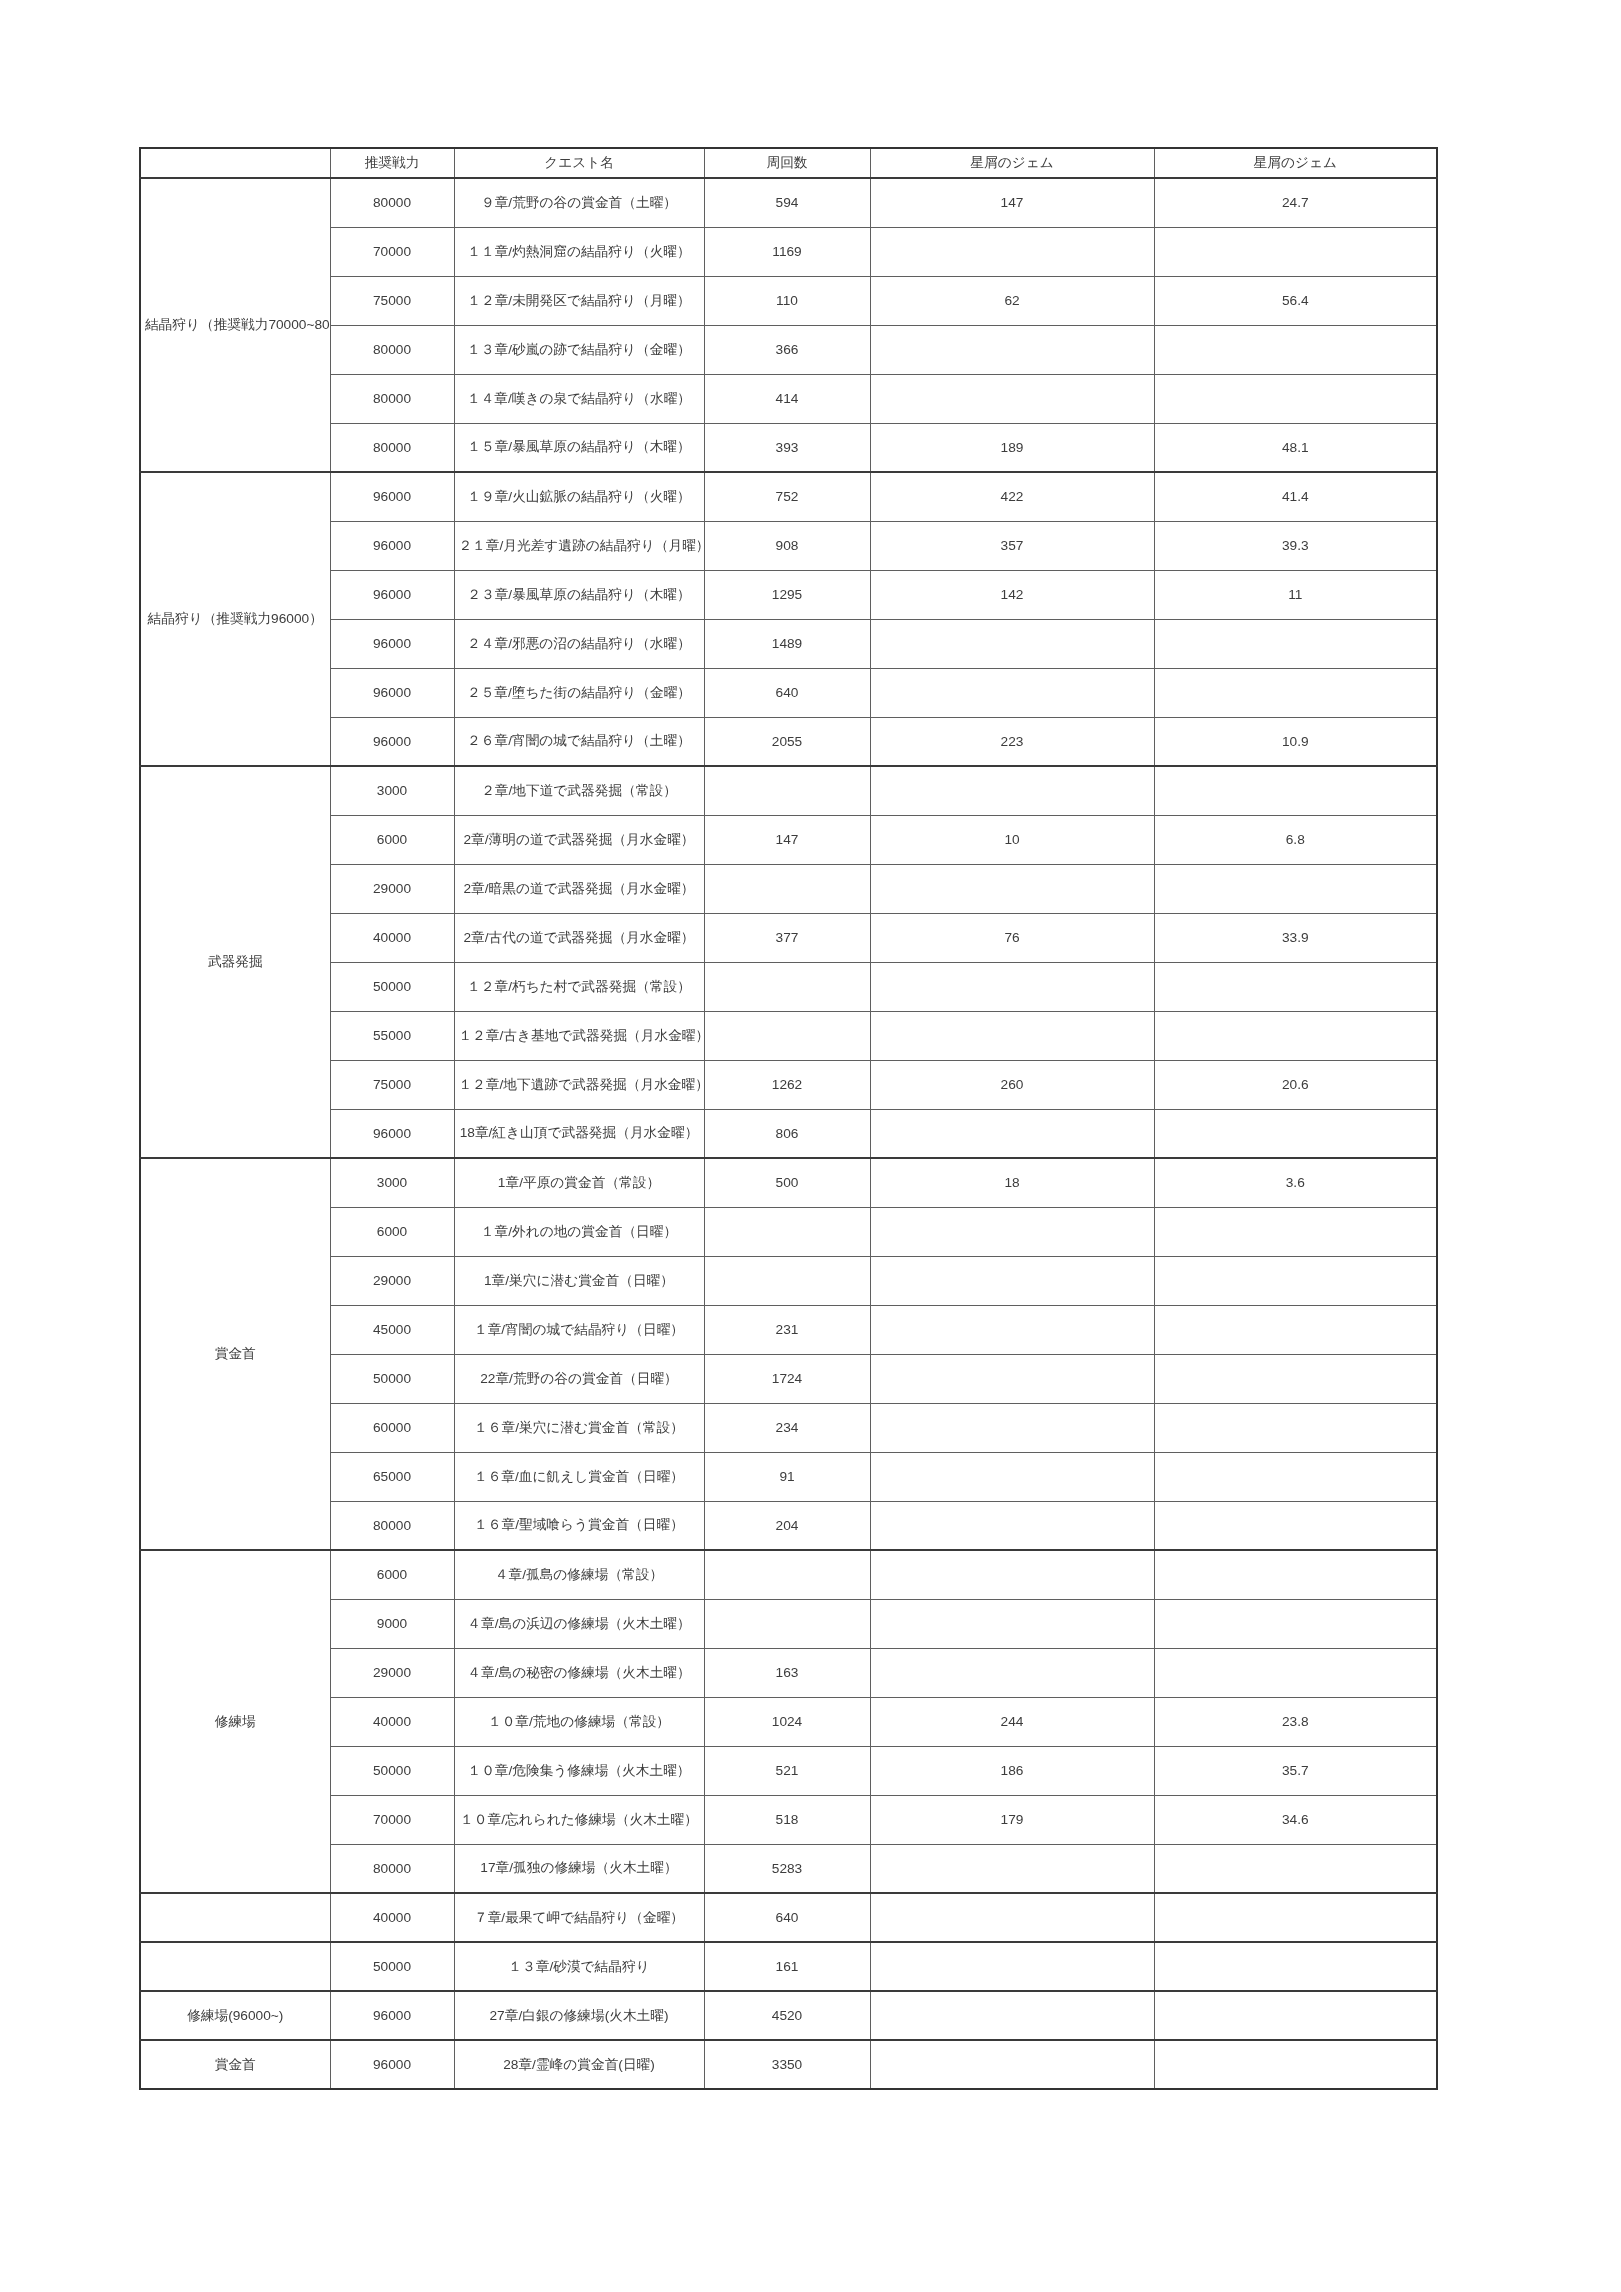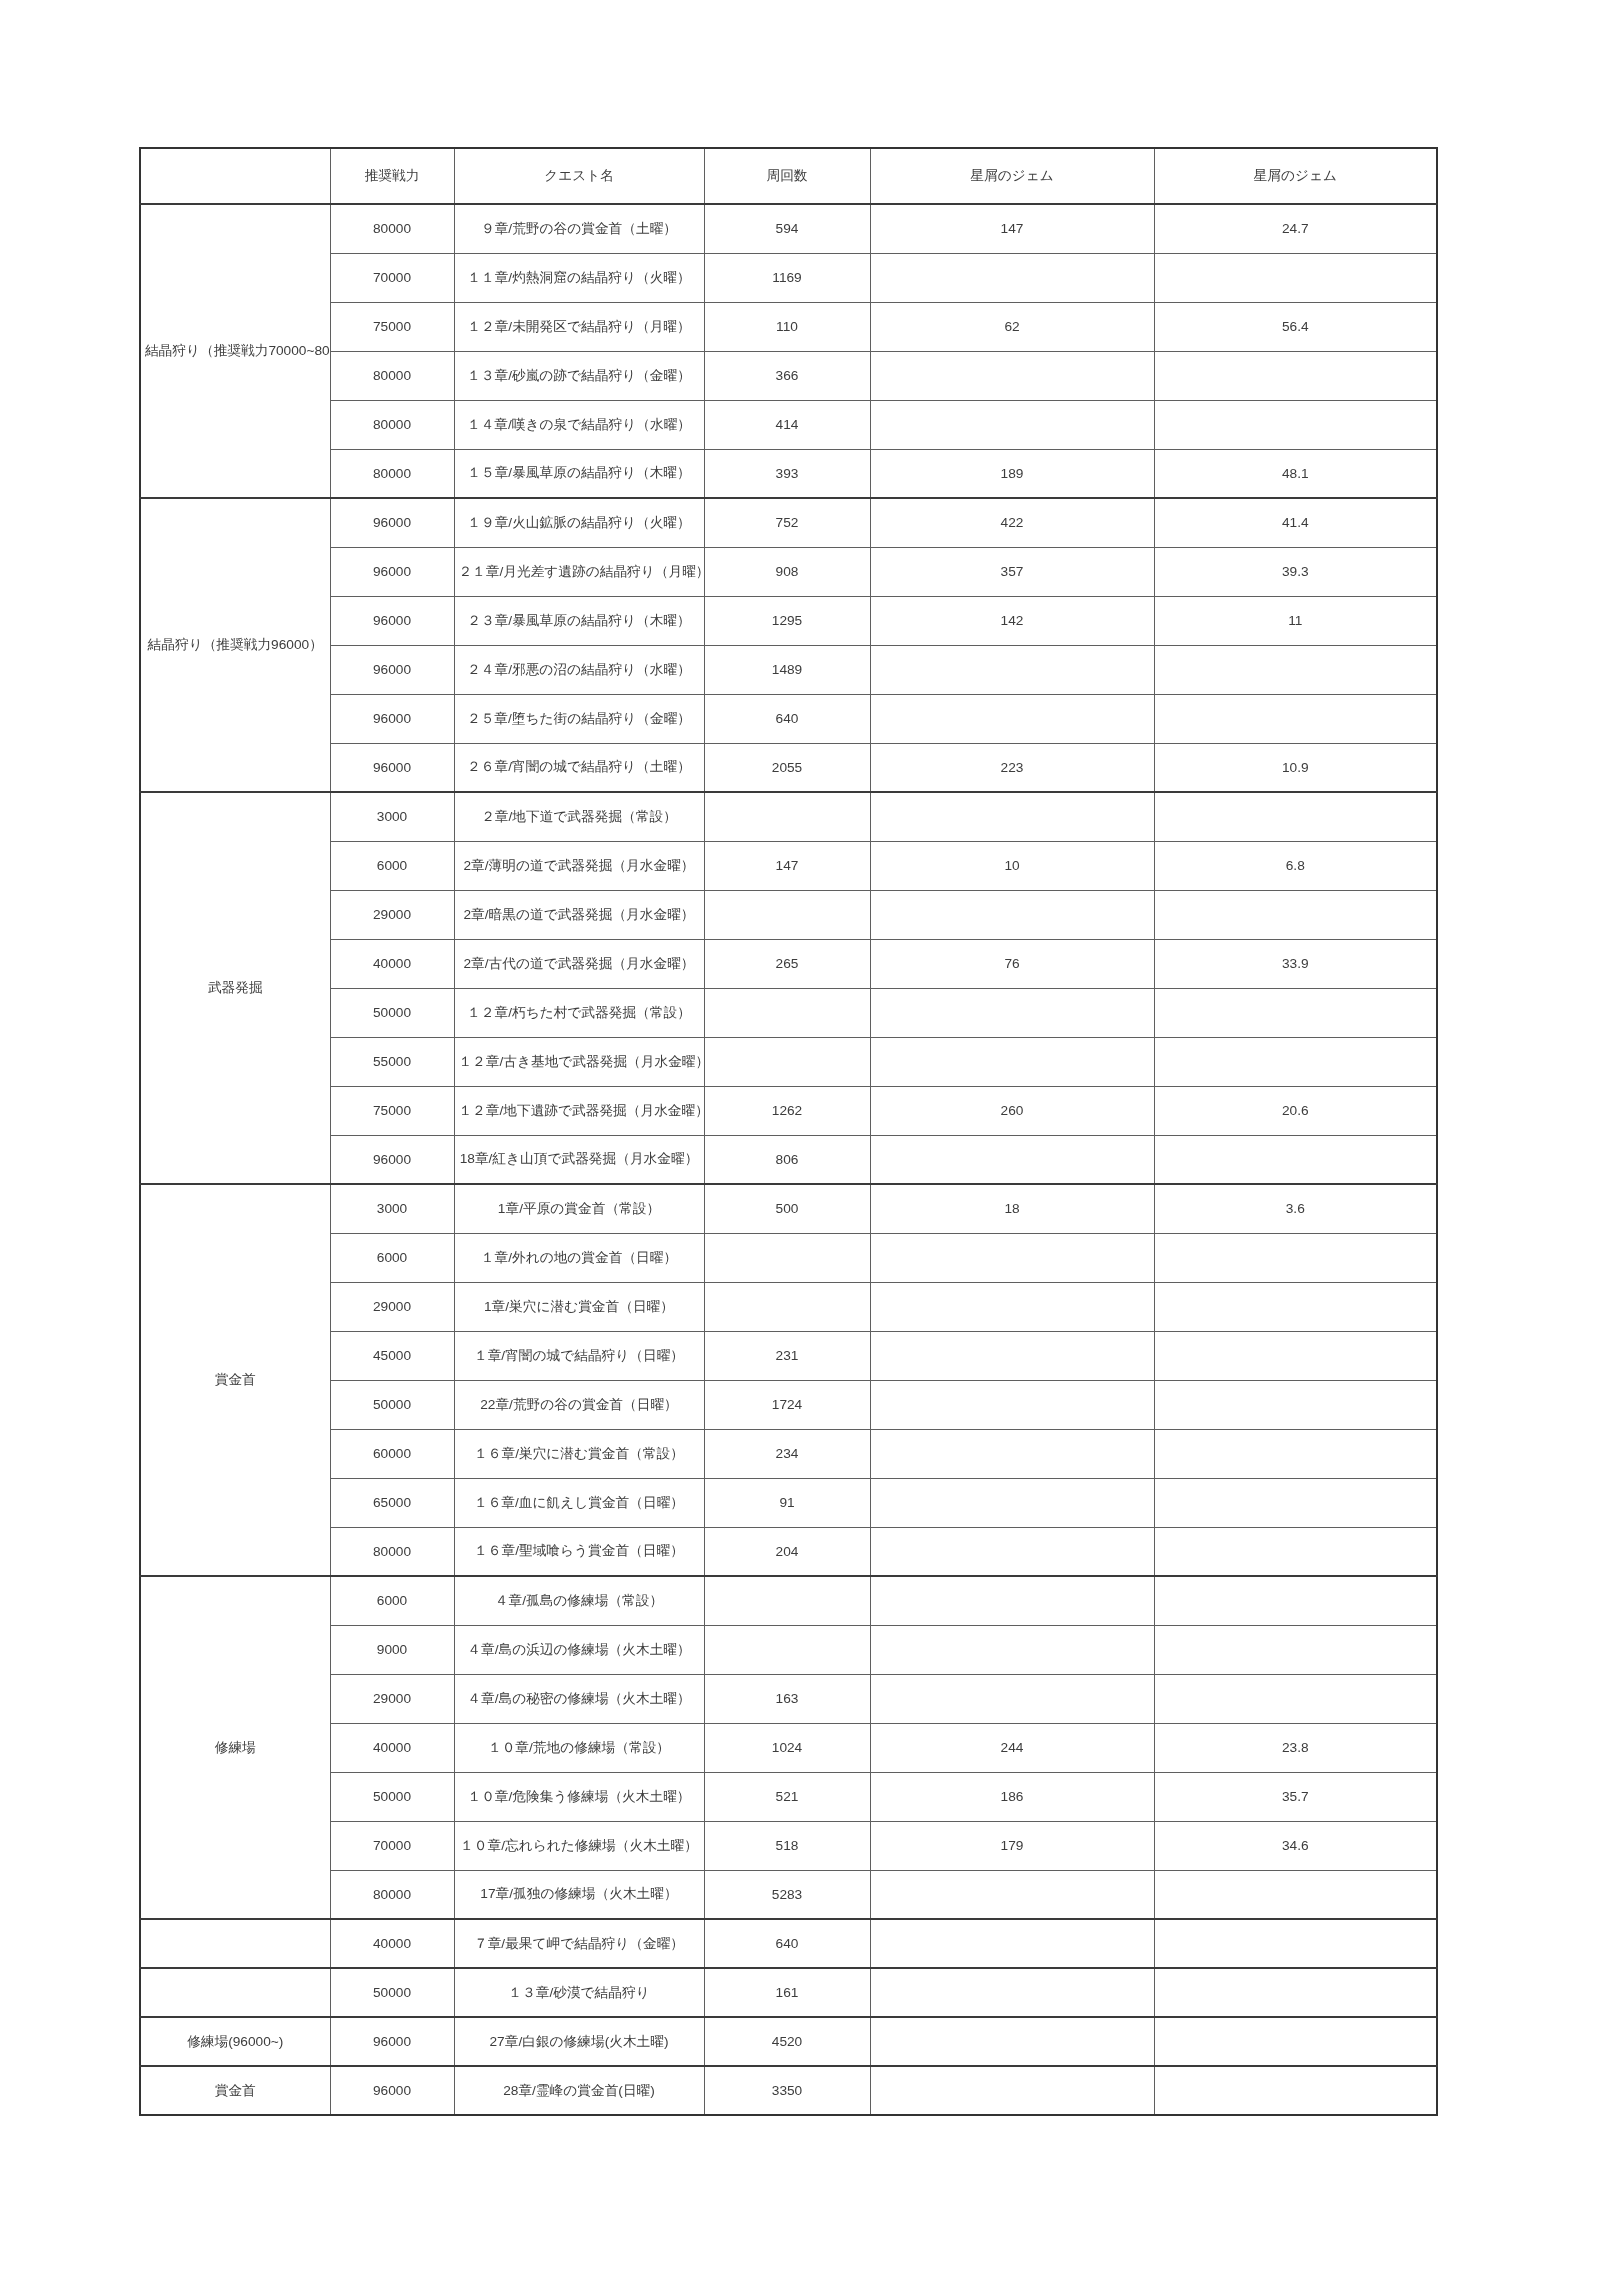--- a/index.html
+++ b/index.html
@@ -26,21 +26,21 @@
     border:1px solid #5f5f5f;
     text-align:center;
     vertical-align:middle;
     font-size:13.7px;
     font-weight:400;
     color:#3d3d3d;
     padding:0 3.9px;
     overflow:hidden;
     white-space:nowrap;
   }
-  thead tr{height:56px;}
+  thead tr{height:30px;}
   tbody tr{height:49px;}
   tbody tr.g-first td{border-top:2px solid #3a3a3a;}
 </style>
 </head>
 <body>
 
 <div class="sheet">
   <table>
     <colgroup>
       <col class="c0">
@@ -165,21 +165,21 @@
         <tr>
           <td>29000</td>
           <td>2章/暗黒の道で武器発掘（月水金曜）</td>
           <td></td>
           <td></td>
           <td></td>
         </tr>
         <tr>
           <td>40000</td>
           <td>2章/古代の道で武器発掘（月水金曜）</td>
-          <td>265</td>
+          <td>377</td>
           <td>76</td>
           <td>33.9</td>
         </tr>
         <tr>
           <td>50000</td>
           <td>１２章/朽ちた村で武器発掘（常設）</td>
           <td></td>
           <td></td>
           <td></td>
         </tr>

